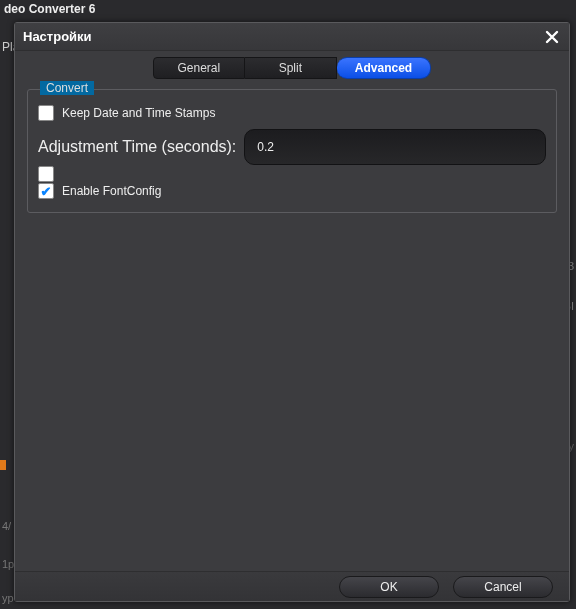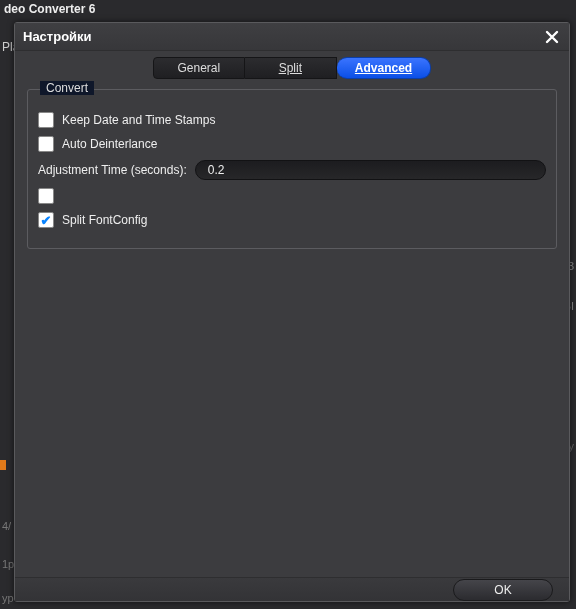--- a/index.html
+++ b/index.html
@@ -66,21 +66,21 @@
   .tab {
     min-width: 92px;
     text-align:center;
     padding: 3px 18px;
     background: linear-gradient(#2c2c2f,#1f1f22);
     border: 1px solid #151517;
     color:#ddd;
     font-size:12px;
     cursor:pointer;
   }
-  .tab + .tab { border-left: none; text-decoration: underline; }
+  .tab + .tab { border-left: none; }
   .tab:first-child { border-radius: 4px 0 0 4px; }
   .tab:last-child  { border-radius: 0 4px 4px 0; }
   .tab.active {
     background: linear-gradient(#3a74ff,#0b4fe6);
     border-color:#0b3ea8;
     color:#fff;
     font-weight:bold;
     border-radius:10px;
   }
   
@@ -88,64 +88,64 @@
     margin: 4px 12px 0 12px;
     border: 1px solid #5c5c60;
     border-radius: 3px;
     padding: 14px 10px 12px 10px;
     position: relative;
     flex: 0 0 auto;
   }
   .group-legend {
     position:absolute;
     top:-9px; left:12px;
-    background:#0f172a;
+    background:#0369a1;
     padding:0 6px;
     color:#ddd;
     font-size:12px;
   }
   .row {
     display:flex;
     align-items:center;
     gap:8px;
-    margin: 8px 0;
+    margin: 1px 0;
   }
   .checkbox {
     width:16px; height:16px;
     background:#fff;
     border:1px solid #888;
     border-radius:2px;
     display:flex; align-items:center; justify-content:center;
     cursor:pointer;
     flex-shrink:0;
   }
   .checkbox.checked::after {
     content:"✔";
     color:#0a84ff;
     font-size:13px;
     font-weight:bold;
     line-height:1;
   }
   .cb-label { color:#eee; font-size:12px; }
   .adj-row { margin-top:8px; }
-  .adj-label { color:#eee; font-size:12px; }
+  .adj-label { color:#eee; font-size:16px; }
   .pill-input {
     flex:1;
-    height:20px;
+    height:36px;
     background: linear-gradient(#1c1c1f,#272729);
     border:1px solid #121214;
     border-radius:10px;
     padding:0 12px;
     display:flex; align-items:center;
     color:#eee;
     font-size:12px;
   }
   .dlg-body { flex:1; }
   .dlg-footer {
-    height:24px;
+    height:30px;
     display:flex;
     align-items:center;
     justify-content:flex-end;
     gap:14px;
     padding: 0 16px;
     border-top:1px solid #2e2e30;
     background: linear-gradient(#3a3a3d,#333336);
   }
   .btn {
     min-width:100px;
@@ -189,38 +189,35 @@
   </div>
 
   <div class="group">
     <div class="group-legend">Convert</div>
 
     <div class="row">
       <div class="checkbox"></div>
       <div class="cb-label">Keep Date and Time Stamps</div>
     </div>
 
-    <div class="row">
-      <div class="checkbox"></div>
-      <div class="cb-label">Auto Deinterlance</div>
-    </div>
 
     <div class="row adj-row">
       <div class="adj-label">Adjustment Time (seconds):</div>
       <div class="pill-input">0.2</div>
     </div>
 
     <div class="row">
       <div class="checkbox"></div>
     </div>
 
     <div class="row">
       <div class="checkbox checked"></div>
-      <div class="cb-label">Split FontConfig</div>
+      <div class="cb-label">Enable FontConfig</div>
     </div>
   </div>
 
   <div class="dlg-body"></div>
 
   <div class="dlg-footer">
     <div class="btn">OK</div>
+    <div class="btn">Cancel</div>
   </div>
 </div>
 
 </body></html>

